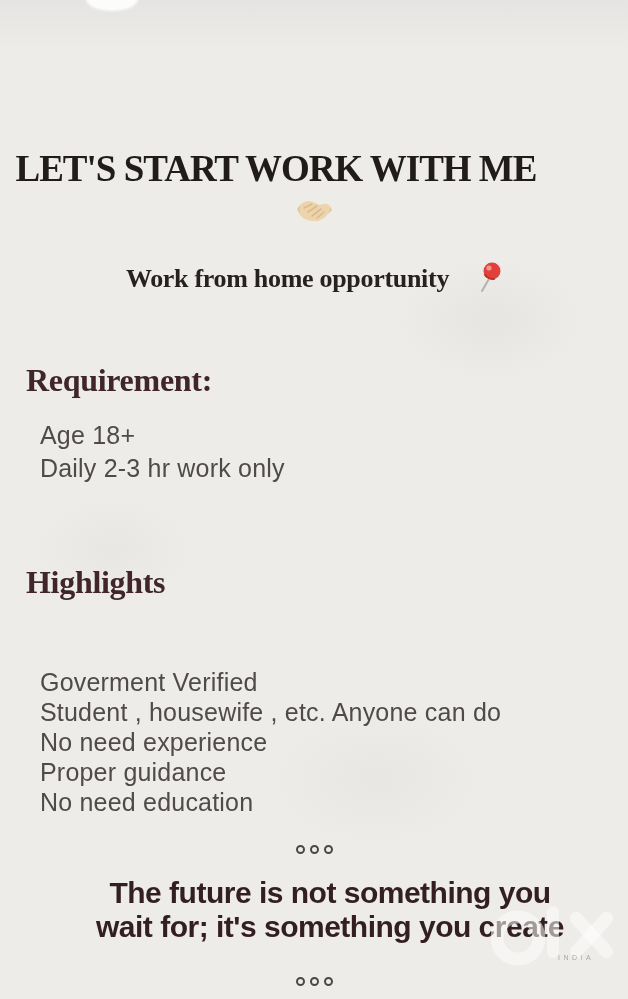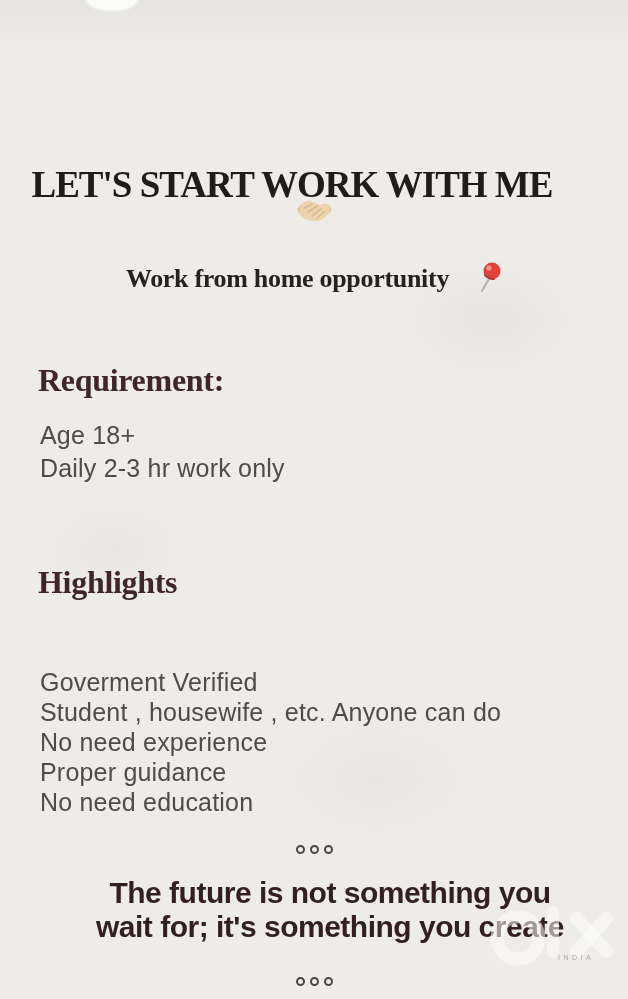--- a/index.html
+++ b/index.html
@@ -16,41 +16,41 @@
       radial-gradient(140px 90px at 78% 32%, rgba(176,170,164,0.10), rgba(176,170,164,0) 70%),
       radial-gradient(120px 80px at 18% 55%, rgba(176,170,164,0.08), rgba(176,170,164,0) 70%),
       radial-gradient(160px 100px at 60% 78%, rgba(176,170,164,0.08), rgba(176,170,164,0) 70%),
       linear-gradient(180deg,#e6e4e2 0%,#edece9 5%,#edece9 100%);
   }
   .top-blob{
     position:absolute;left:86px;top:-13px;width:52px;height:24px;
     background:#fefefd;border-radius:50%;filter:blur(1px);opacity:0.95;
   }
   .title{
-    position:absolute;left:0;top:147px;width:552px;margin:16px;
+    position:absolute;left:0;top:147px;width:552px;margin:0;
     text-align:center;white-space:nowrap;
     font-family:"Liberation Serif","DejaVu Serif",serif;
     font-weight:700;font-size:37px;letter-spacing:-1px;
     color:#211c1b;
   }
   .handshake{
     position:absolute;left:0;top:196px;width:628px;
     display:flex;justify-content:center;opacity:0.9;
   }
   .subtitle-row{
     position:absolute;left:0;top:261px;width:628px;
     display:flex;justify-content:center;align-items:center;gap:27px;
   }
   .subtitle{
     font-family:"Liberation Serif","DejaVu Serif",serif;
     font-weight:700;font-size:26px;letter-spacing:-0.3px;
     color:#272120;white-space:nowrap;
   }
   .sec-heading{
-    position:absolute;left:38px;margin:0;
+    position:absolute;left:26px;margin:0;
     font-family:"Liberation Serif","DejaVu Serif",serif;
     font-weight:700;font-size:32px;letter-spacing:-0.3px;
     color:#40262b;
   }
   .req-heading{top:362px;}
   .hl-heading{top:564px;}
   .plain-list{
     position:absolute;left:40px;
     font-size:25px;letter-spacing:0.2px;color:#4f4b49;
   }

